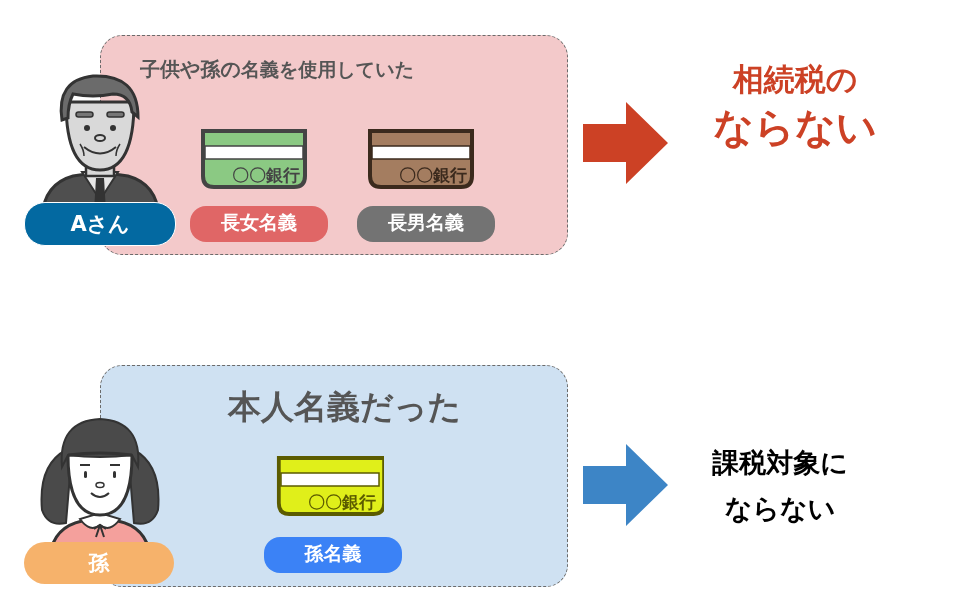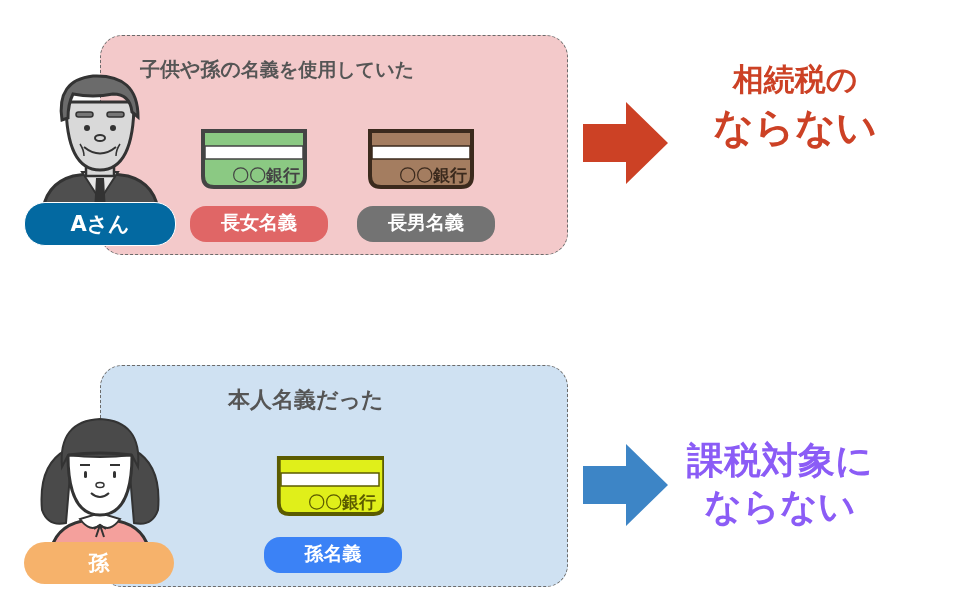--- a/index.html
+++ b/index.html
@@ -4,32 +4,32 @@
 <style>
   html, body { margin:0; padding:0; background:#ffffff; }
   body { width:957px; height:612px; position:relative; overflow:hidden;
          font-family:"DejaVu Sans", "Liberation Sans", sans-serif; }
   .panel { position:absolute; border:1.5px dashed #6b6b6b; border-radius:22px; box-sizing:border-box; }
   .panel-a { left:100px; top:35px; width:468px; height:220px; background:#f3c9ca; }
   .panel-b { left:100px; top:365px; width:468px; height:222px; background:#cfe1f2; }
   .heading { position:absolute; color:#555555; font-weight:bold; white-space:nowrap; }
   .heading-a { left:140px; top:56px; font-size:20px; }
   .heading-a .big { font-size:19px; }
-  .heading-b { left:228px; top:385px; font-size:22px; }
+  .heading-b { left:228px; top:385px; font-size:33px; }
   .card { position:absolute; width:108px; height:62px; }
   .badge { position:absolute; height:36px; border-radius:16px; color:#fff; font-weight:bold;
            font-size:19px; text-align:center; line-height:32px; white-space:nowrap; }
   .name-badge { position:absolute; height:42px; border-radius:21px; color:#fff; font-weight:bold;
            font-size:21px; text-align:center; line-height:42px; }
   .avatar { position:absolute; }
   .arrow { position:absolute; }
   .result { position:absolute; text-align:center; font-weight:bold; white-space:nowrap; }
   .result-a { left:660px; top:58px; width:270px; color:#cc4125; font-size:31px; line-height:42px; }
   .result-a .l3 { font-size:40px; line-height:54px; }
-  .result-b { left:655px; top:440px; width:250px; color:#8b5cf6; font-size:37px; line-height:46px;font-family:Liberation Mono, monospace; }
+  .result-b { left:655px; top:440px; width:250px; color:#000000; font-size:27px; line-height:46px; }
 </style>
 </head>
 <body>
 
 <div class="panel panel-a"></div>
 <div class="heading heading-a"><span>子供や孫の</span><span class="big">名義を使用していた</span></div>
 
 <svg class="card" style="left:200px;top:128px;" viewBox="0 0 108 62">
   <path d="M3,3 H105 V48 Q105,59 94,59 H14 Q3,59 3,48 Z" fill="#8bc983" stroke="#444" stroke-width="4"></path>
   <rect x="5" y="18" width="98" height="13" fill="#ffffff" stroke="#444" stroke-width="1.5"></rect>

